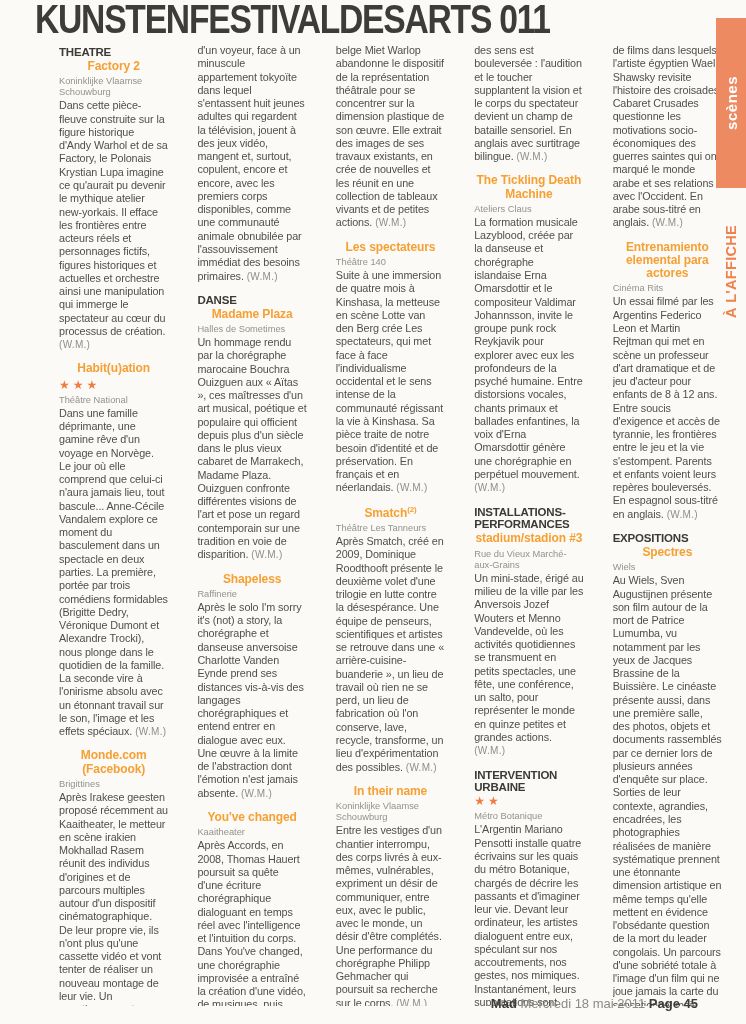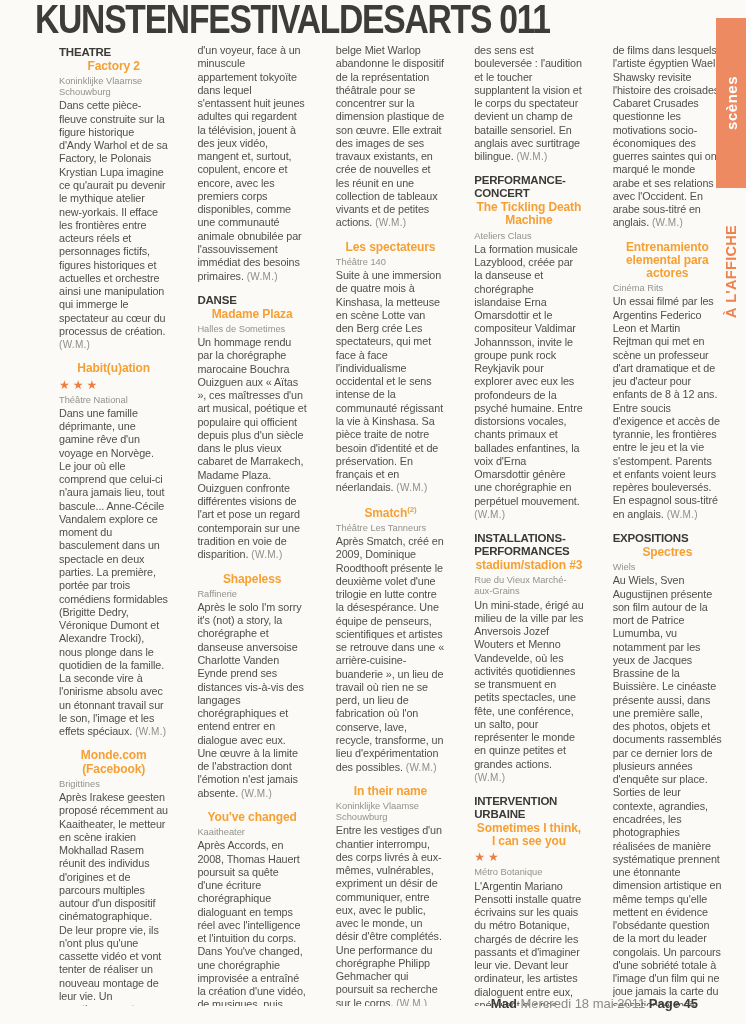--- a/index.html
+++ b/index.html
@@ -208,34 +208,32 @@
         <article class="block">
           <div class="title"><span>Tales of the bodiless</span></div>
           <div class="venue">Kaaitheater</div>
         </article>
       </div>
       <div class="col">
         <article class="block">
           <p class="body"><span>des sens est bouleversée : l'audition et le toucher supplantent la vision et le corps du spectateur devient un champ de bataille sensoriel. En anglais avec surtitrage bilingue.</span> <span class="byline">(W.M.)</span></p>
         </article>
         <article class="block">
-          <div class="sec">PERFORMANCE-CONCERT</div>
           <div class="title"><span>The Tickling Death Machine</span></div>
           <div class="venue">Ateliers Claus</div>
           <p class="body"><span>La formation musicale Lazyblood, créée par la danseuse et chorégraphe islandaise Erna Omarsdottir et le compositeur Valdimar Johannsson, invite le groupe punk rock Reykjavik pour explorer avec eux les profondeurs de la psyché humaine. Entre distorsions vocales, chants primaux et ballades enfantines, la voix d'Erna Omarsdottir génère une chorégraphie en perpétuel mouvement.</span> <span class="byline">(W.M.)</span></p>
         </article>
         <article class="block">
           <div class="sec">INSTALLATIONS-PERFORMANCES</div>
           <div class="title"><span>stadium/stadion #3</span></div>
           <div class="venue">Rue du Vieux Marché-aux-Grains</div>
           <p class="body"><span>Un mini-stade, érigé au milieu de la ville par les Anversois Jozef Wouters et Menno Vandevelde, où les activités quotidiennes se transmuent en petits spectacles, une fête, une conférence, un salto, pour représenter le monde en quinze petites et grandes actions.</span> <span class="byline">(W.M.)</span></p>
         </article>
         <article class="block">
           <div class="sec">INTERVENTION URBAINE</div>
-          <div class="title"><span>Sometimes I think, I can see you</span></div>
           <div class="stars">★★</div>
           <div class="venue">Métro Botanique</div>
           <p class="body"><span>L'Argentin Mariano Pensotti installe quatre écrivains sur les quais du métro Botanique, chargés de décrire les passants et d'imaginer leur vie. Devant leur ordinateur, les artistes dialoguent entre eux, spéculant sur nos accoutrements, nos gestes, nos mimiques. Instantanément, leurs supputations sont projetées sur plusieurs écrans aux murs du métro, nous transformant à la fois en objets et voyeurs de ces divagations. Discret mais captivant.</span> </p>
         </article>
       </div>
       <div class="col">
         <article class="block">
           <p class="body"><span>de films dans lesquels l'artiste égyptien Wael Shawsky revisite l'histoire des croisades, Cabaret Crusades questionne les motivations socio-économiques des guerres saintes qui ont marqué le monde arabe et ses relations avec l'Occident. En arabe sous-titré en anglais.</span> <span class="byline">(W.M.)</span></p>
         </article>
         <article class="block">

